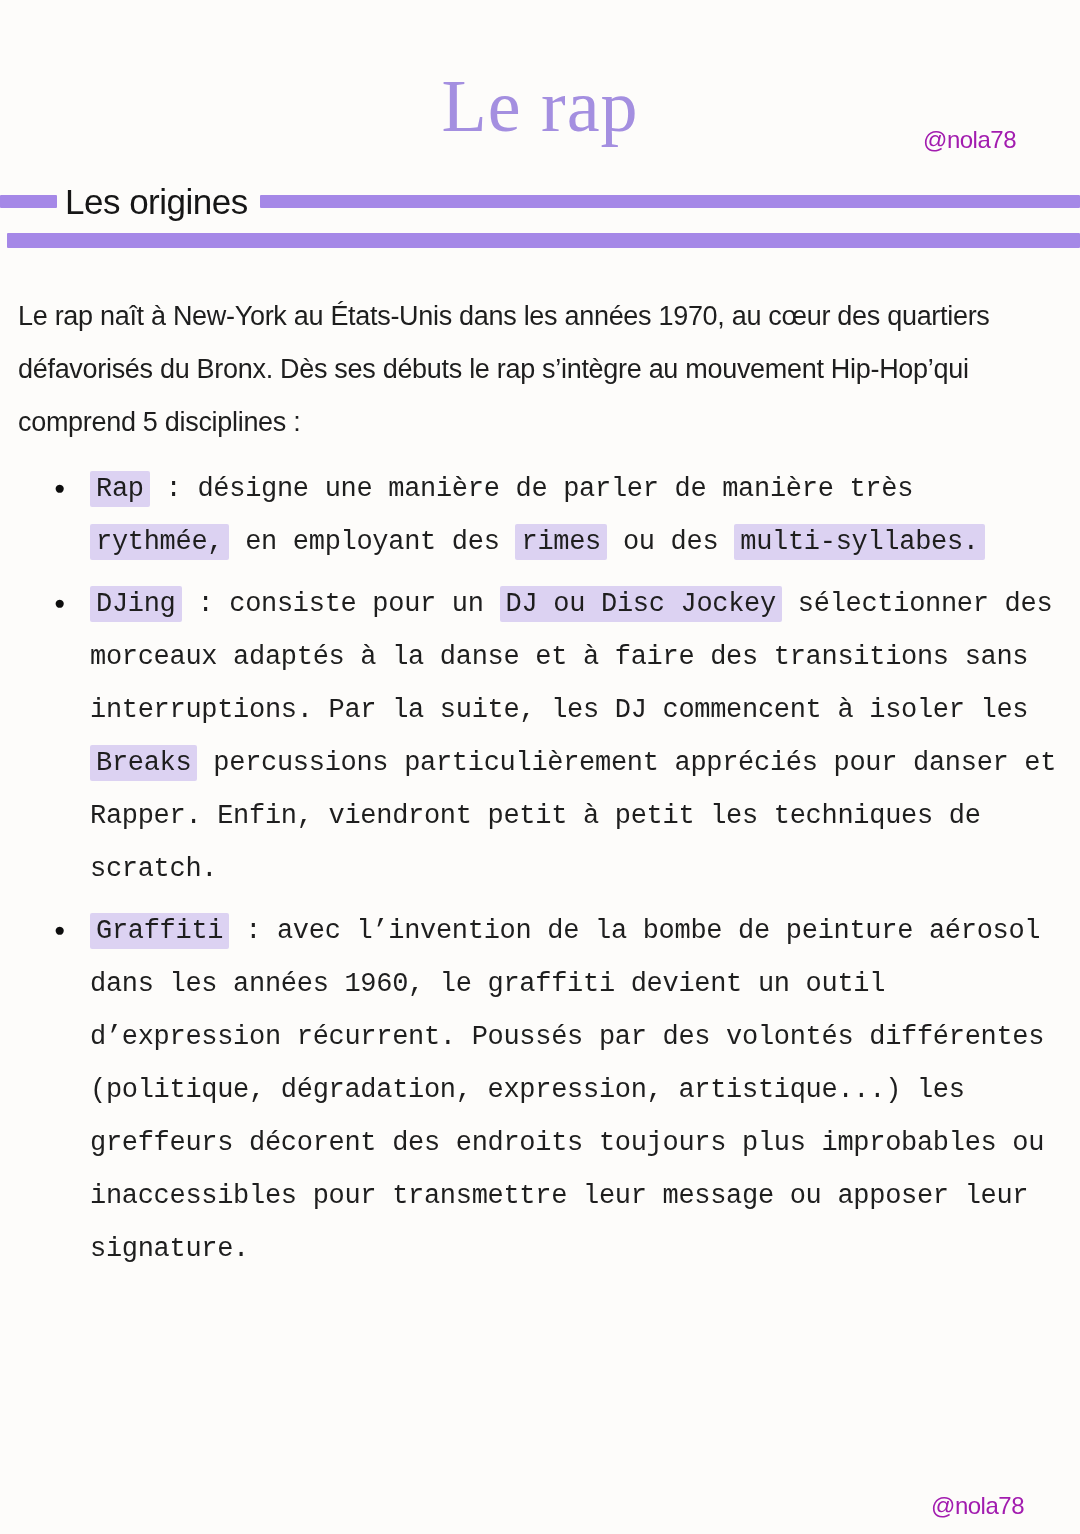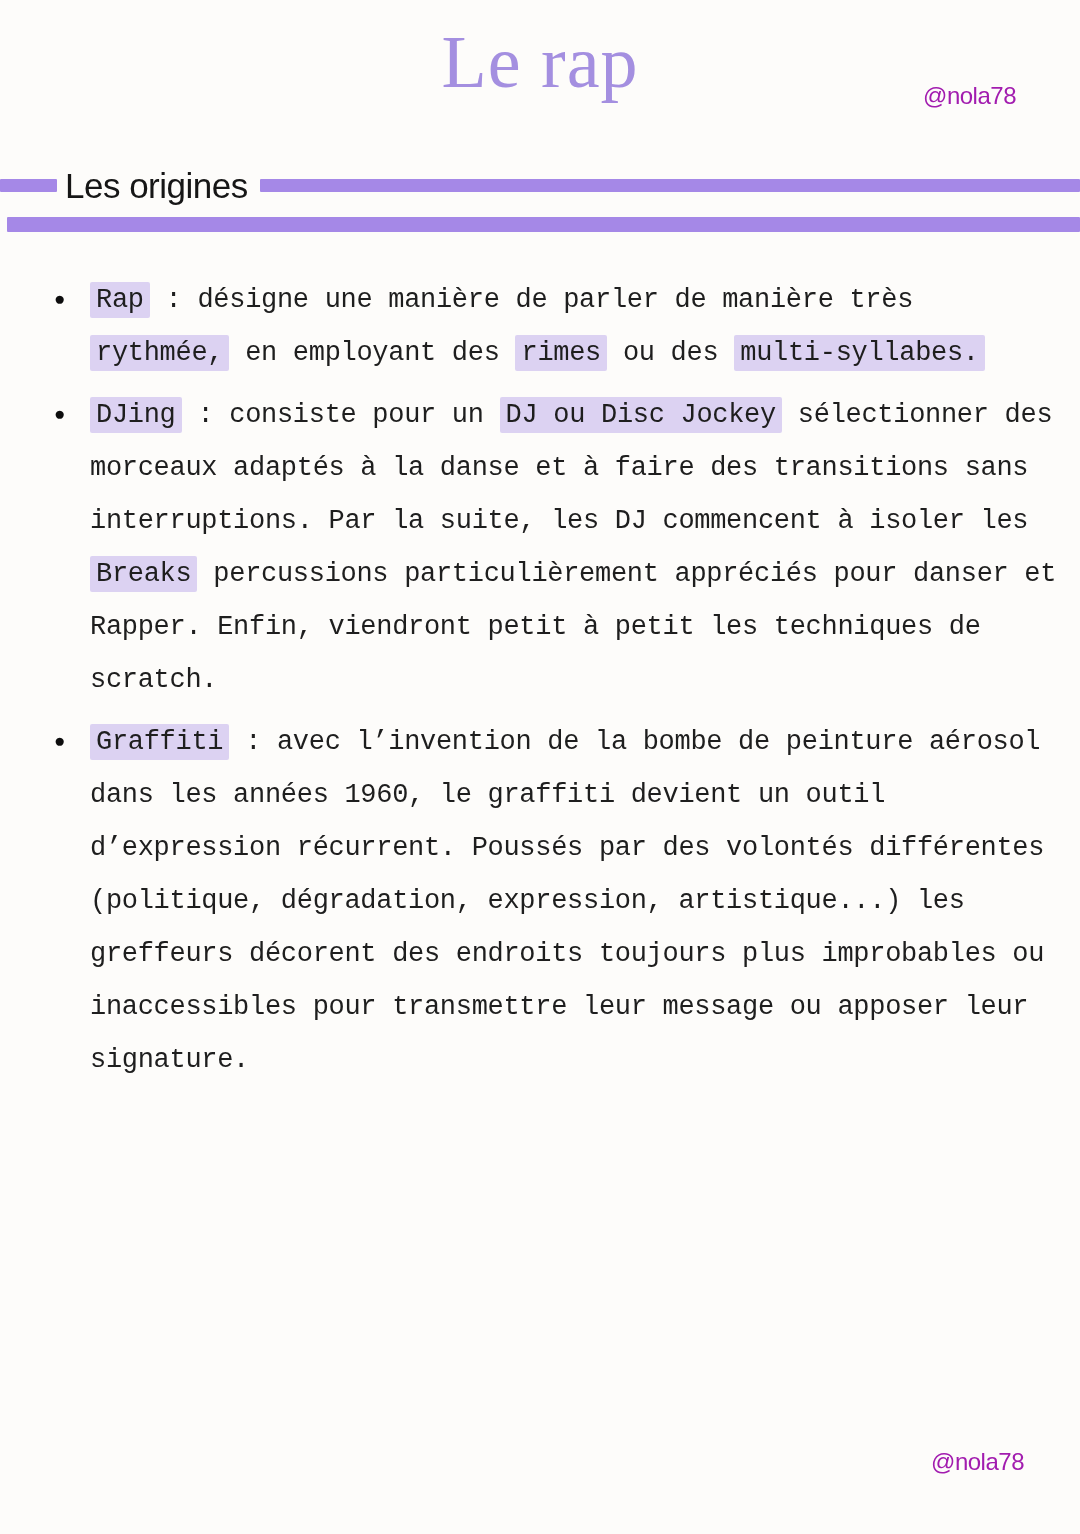--- a/index.html
+++ b/index.html
@@ -16,21 +16,21 @@
     height: 1534px;
     overflow: hidden;
     position: relative;
     background: var(--bg);
     color: var(--text);
     font-family: "Liberation Sans", sans-serif;
   }
   .page { width: 100%; height: 100%; position: relative; }
 
   
-  .page-header { position: relative; padding-top: 24px; }
+  .page-header { position: relative; padding-top: 24px; margin-top: 44px; }
   .title {
     margin: 0;
     text-align: center;
     font-family: "Liberation Serif", serif;
     font-weight: 500;
     font-size: 74px;
     line-height: 1.05;
     color: var(--title-purple);
     letter-spacing: 1px;
   }
@@ -40,21 +40,21 @@
     color: #a21caf;
     letter-spacing: -0.5px;
   }
   .handle-top { top: 82px; right: 64px; }
   .handle-bottom { top: 1448px; right: 56px; }
 
   
   .section-header {
     display: flex;
     align-items: center;
-    margin-top: 64px;
+    margin-top: 36px;
   }
   .bar {
     background: var(--accent);
     height: 13px;
     border-radius: 1px;
   }
   .bar-short { width: 57px; flex: 0 0 auto; }
   .bar-grow { flex: 1 1 auto; }
   .section-title {
     margin: 0 12px 0 8px;
@@ -118,20 +118,21 @@
   </header>
 
   <div class="section-header">
     <span class="bar bar-short"></span>
     <h2 class="section-title">Les origines</h2>
     <span class="bar bar-grow"></span>
   </div>
   <div class="bar bar-full"></div>
 
   <main class="content">
+    <p class="intro">Le rap naît à New-York au États-Unis dans les années 1970, au cœur des quartiers défavorisés du Bronx. Dès ses débuts le rap s’intègre au mouvement Hip-Hop’qui comprend 5 disciplines :</p>
     <ul class="disciplines">
         <li><span class="hl">Rap</span><span> : désigne une manière de parler de manière très </span><span class="hl">rythmée,</span><span> en employant des </span><span class="hl">rimes</span><span> ou des </span><span class="hl">multi-syllabes.</span></li>
         <li><span class="hl">DJing</span><span> : consiste pour un </span><span class="hl">DJ ou Disc Jockey</span><span> sélectionner des morceaux adaptés à la danse et à faire des transitions sans interruptions. Par la suite, les DJ commencent à isoler les </span><span class="hl">Breaks</span><span> percussions particulièrement appréciés pour danser et Rapper. Enfin, viendront petit à petit les techniques de scratch.</span></li>
         <li><span class="hl">Graffiti</span><span> : avec l’invention de la bombe de peinture aérosol dans les années 1960, le graffiti devient un outil d’expression récurrent. Poussés par des volontés différentes (politique, dégradation, expression, artistique...) les greffeurs décorent des endroits toujours plus improbables ou inaccessibles pour transmettre leur message ou apposer leur signature.</span></li>
       </ul>
   </main>
 
   <span class="handle handle-bottom">@nola78</span>
 
 </div>

